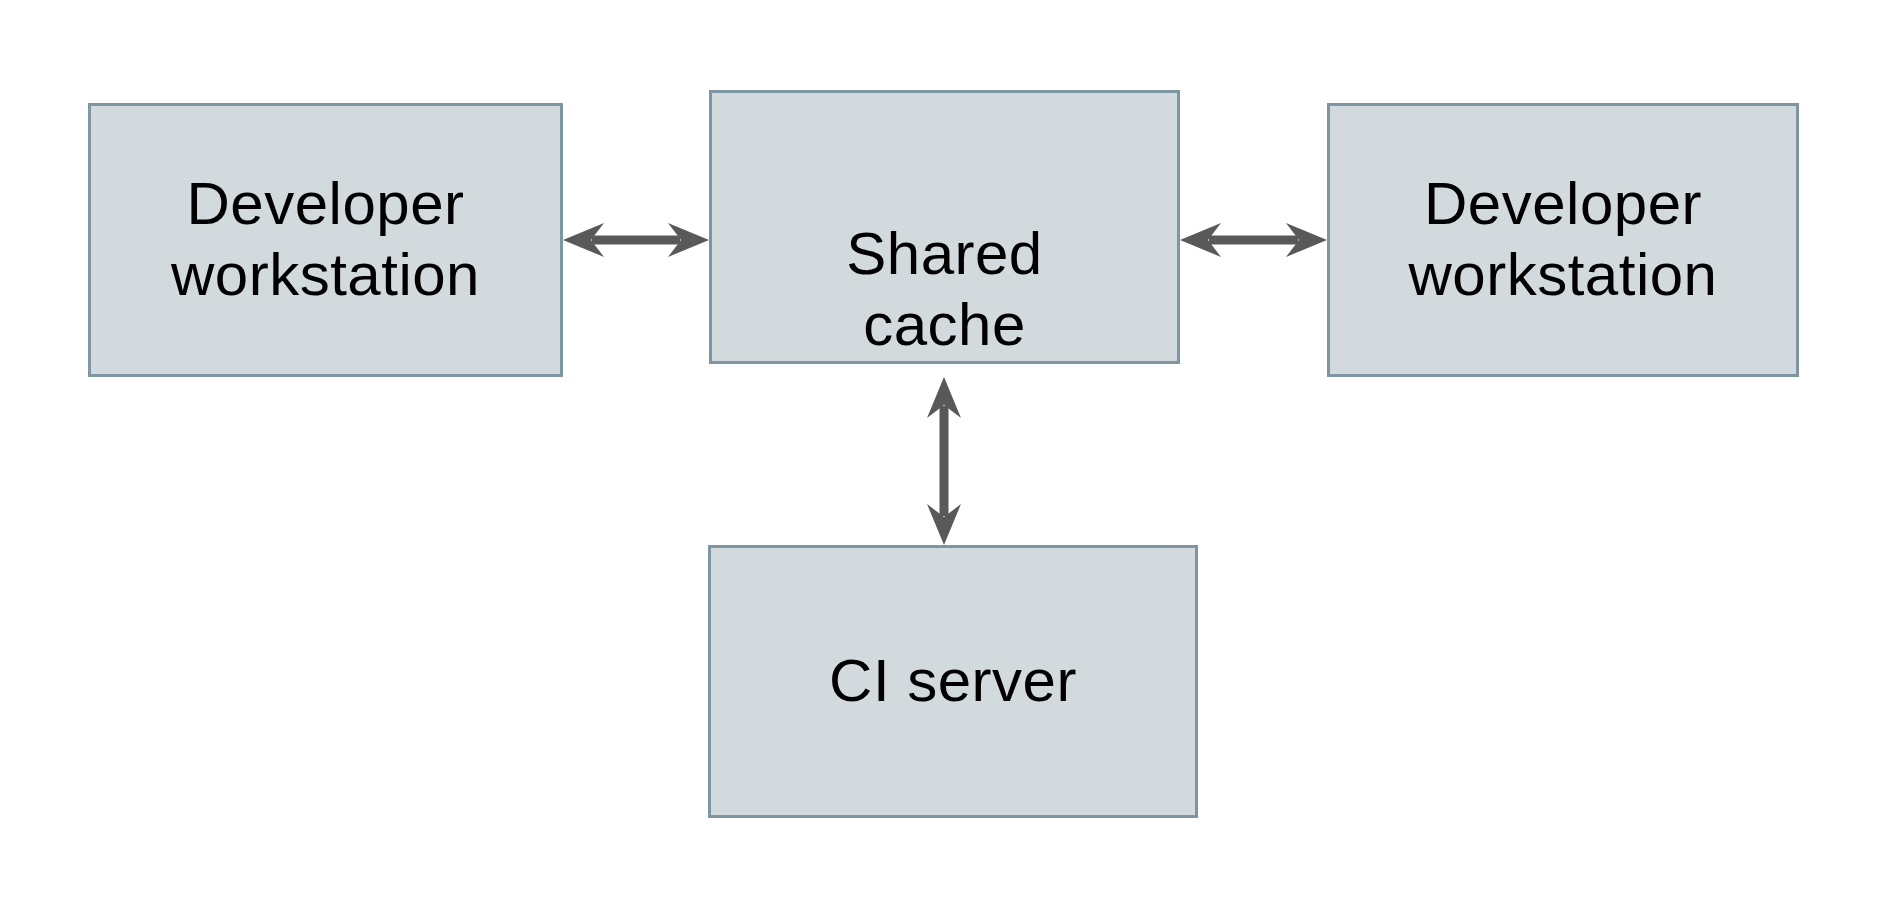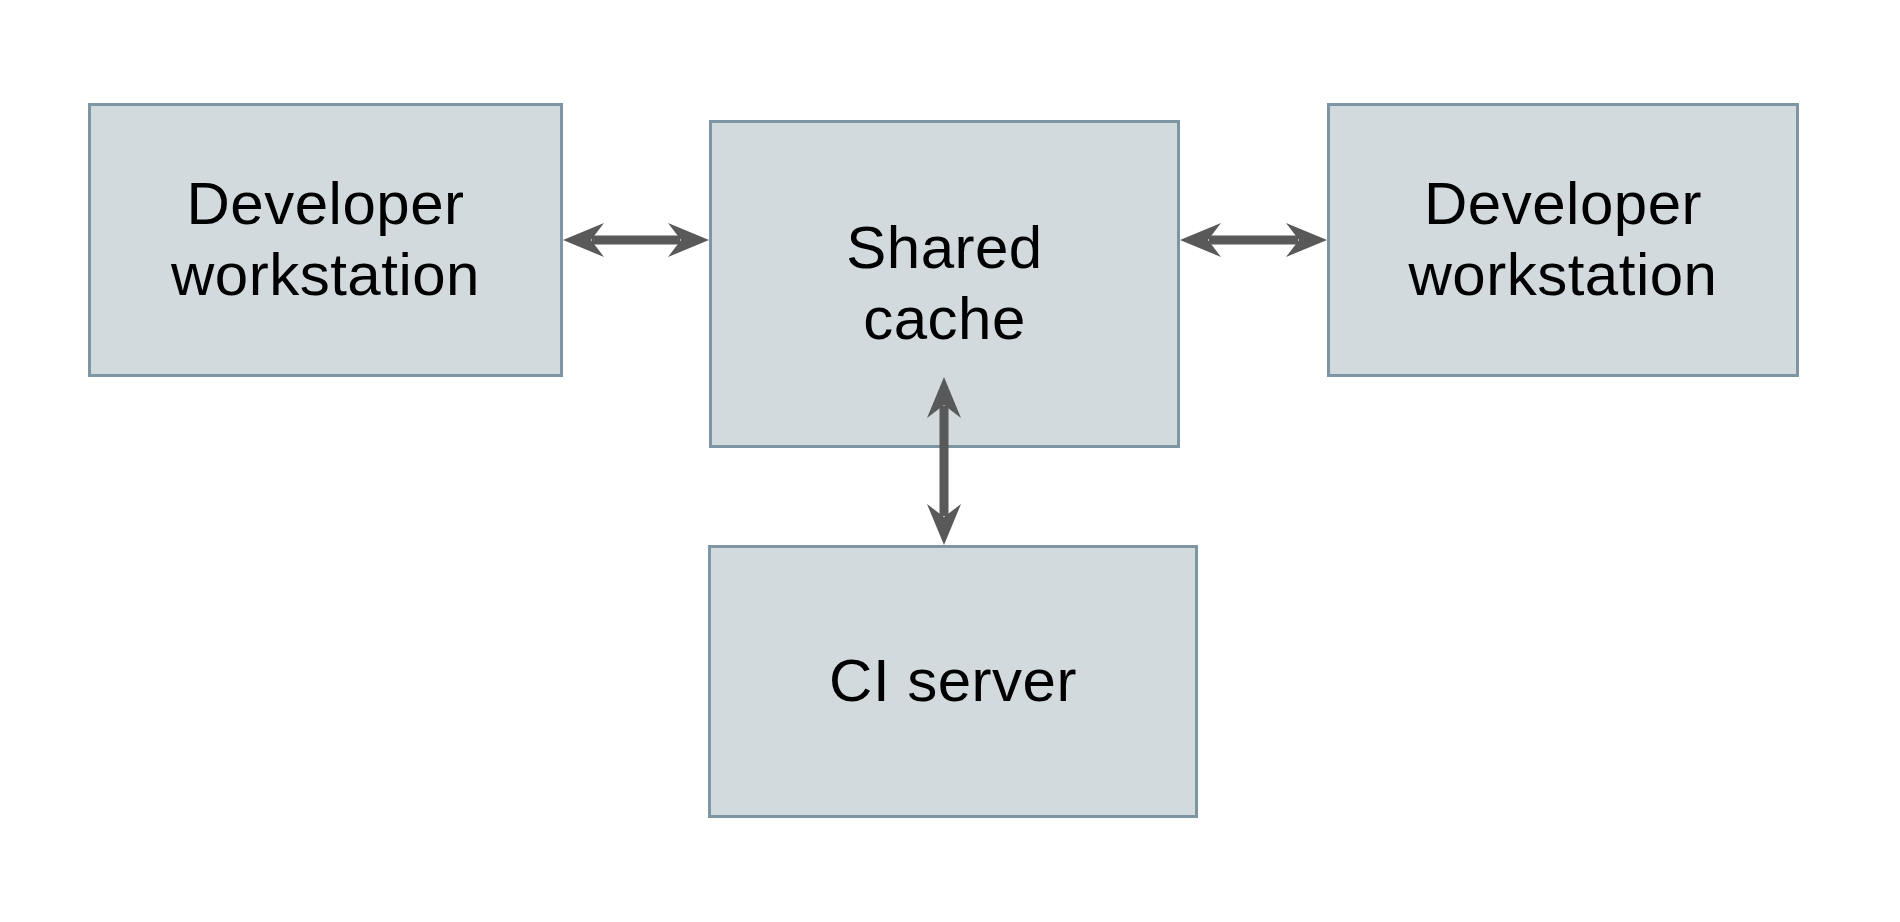--- a/index.html
+++ b/index.html
@@ -29,21 +29,21 @@
   }
   .node-label {
     color: var(--text-color);
     font-size: 60px;
     line-height: 1.18;
     text-align: center;
     white-space: pre-line;
     letter-spacing: 0.5px;
   }
   .node-dev-left  { left: 88px;   top: 103px; width: 475px; height: 274px; }
-  .node-cache     { left: 709px;  top: 120px; width: 471px; height: 328px; }
+  .node-cache     { left: 709px;  top: 90px; width: 471px; height: 274px; align-items: flex-end; }
   .node-dev-right { left: 1327px; top: 103px; width: 472px; height: 274px; }
   .node-ci        { left: 708px;  top: 545px; width: 490px; height: 273px; }
   .edges-layer {
     position: absolute;
     left: 0; top: 0;
     width: 1900px;
     height: 922px;
     pointer-events: none;
   }
   .edge line    { stroke: var(--arrow-color); stroke-width: 9px; }

